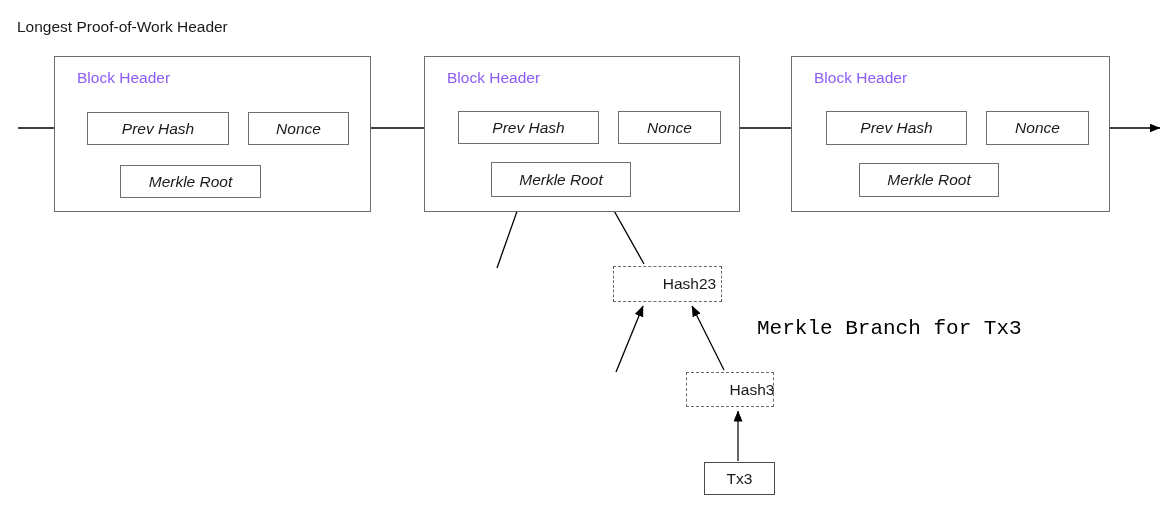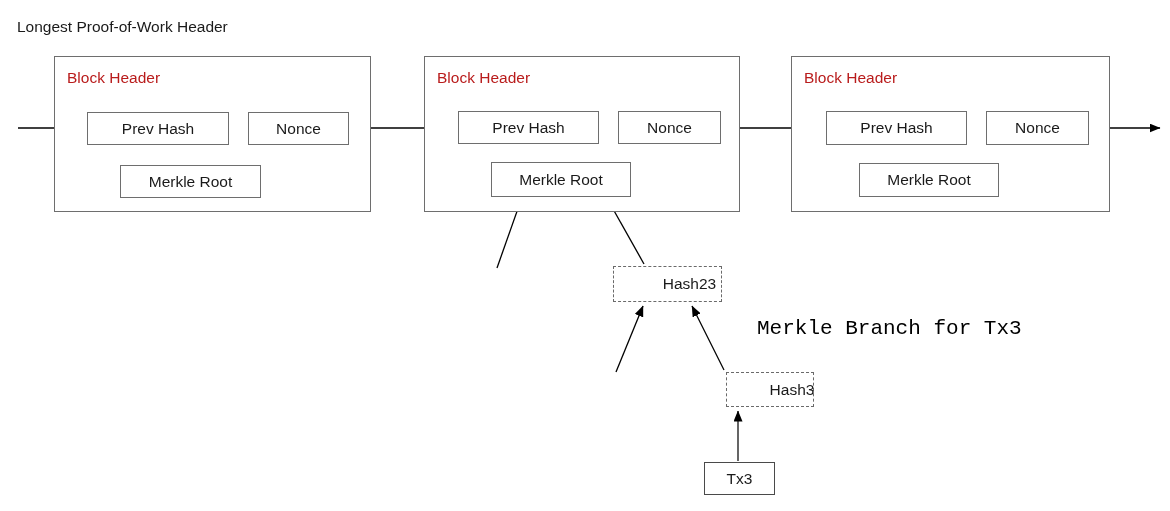--- a/index.html
+++ b/index.html
@@ -46,39 +46,40 @@
     font-family: Liberation Mono, monospace;
   }
   .block {
     position: absolute;
     box-sizing: border-box;
     border: 1.6px solid #6e6e6e;
     background: #ffffff;
   }
   .block-title {
     position: absolute;
-    left: 12px;
+    left: 22px;
     top: 12px;
     font-size: 15.5px;
     line-height: 18px;
     white-space: nowrap;
-    color: #b91c1c;
+    color: #8b5cf6;
   }
   .field {
     position: absolute;
     box-sizing: border-box;
     border: 1.6px solid #6e6e6e;
     background: #ffffff;
     display: flex;
     align-items: center;
     justify-content: center;
     font-size: 15.5px;
     line-height: 18px;
     white-space: nowrap;
     color: #1a1a1a;
+    font-style: italic;
   }
   .node {
     position: absolute;
     box-sizing: border-box;
     background: #ffffff;
     display: flex;
     align-items: center;
     justify-content: center;
     font-size: 15.5px;
     line-height: 18px;
@@ -155,19 +156,19 @@
     <div class="block-title">Block Header</div>
     <div class="field" style="left:34px; top:54px; width:141px; height:34px;">Prev Hash</div>
     <div class="field" style="left:194px; top:54px; width:103px; height:34px;">Nonce</div>
     <div class="field" style="left:67px; top:106px; width:140px; height:34px;">Merkle Root</div>
   </div>
 
 
   <div class="node dashed" style="left:613px; top:266px; width:109px; height:36px;">Hash23</div>
 
 
-  <div class="node dashed" style="left:726px; top:372px; width:88px; height:35px;">Hash3</div>
+  <div class="node dashed" style="left:686px; top:372px; width:88px; height:35px;">Hash3</div>
 
   <div class="node solid" style="left:704px; top:462px; width:71px; height:33px;">Tx3</div>
 
   <div class="caption">Merkle Branch for Tx3</div>
 
 </div>
 
 </body></html>

